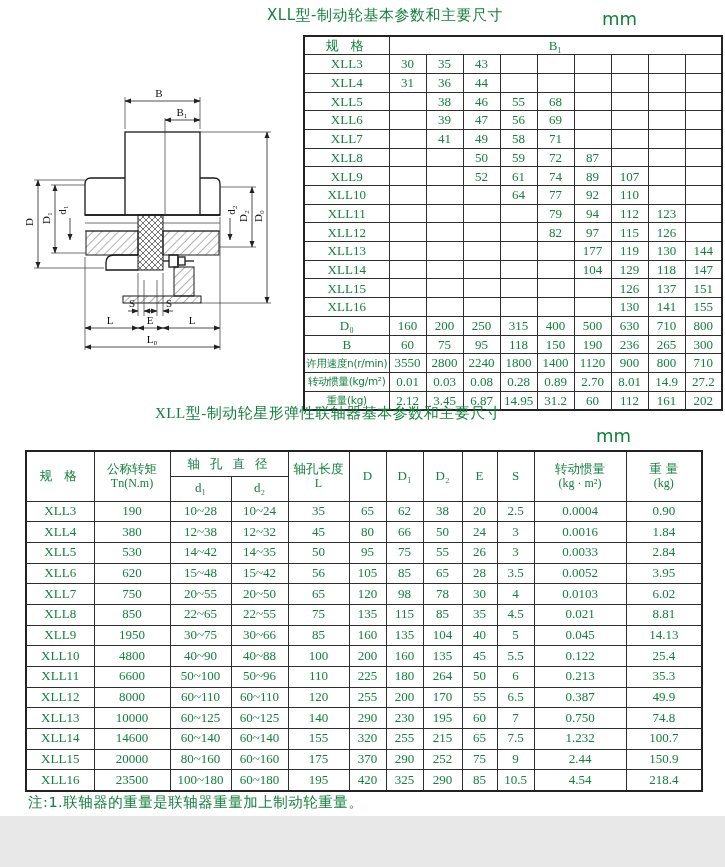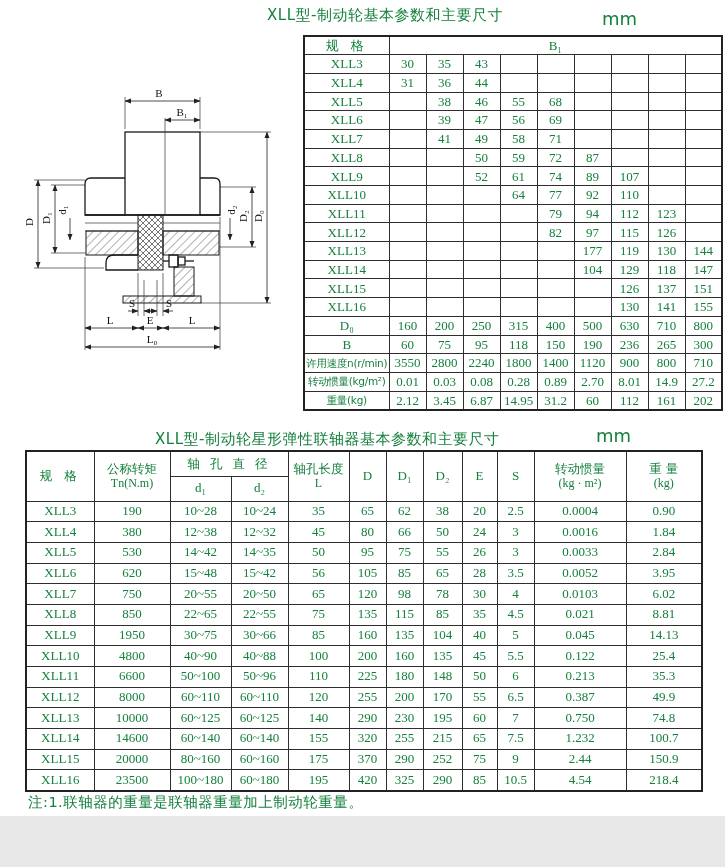--- a/index.html
+++ b/index.html
@@ -382,21 +382,21 @@
           <td>31.2</td>
           <td>60</td>
           <td>112</td>
           <td>161</td>
           <td>202</td>
         </tr>
       </tbody>
   </table>
 
 
-  <div class="abs title cn" style="left:155px;top:430px;">XLL型-制动轮星形弹性联轴器基本参数和主要尺寸</div>
+  <div class="abs title cn" style="left:155px;top:404px;font-family:Liberation Serif, serif;">XLL型-制动轮星形弹性联轴器基本参数和主要尺寸</div>
   <div class="abs unit" style="left:596px;top:425px;">mm</div>
 
   <table class="t2">
     <colgroup>
       <col style="width:68px">
         <col style="width:76px">
         <col style="width:61px">
         <col style="width:57px">
       <col style="width:61px">
         <col style="width:37px">
@@ -552,21 +552,21 @@
           <td>25.4</td>
         </tr>
         <tr>
           <td>XLL11</td>
           <td>6600</td>
           <td>50~100</td>
           <td>50~96</td>
           <td>110</td>
           <td>225</td>
           <td>180</td>
-          <td>148</td>
+          <td>264</td>
           <td>50</td>
           <td>6</td>
           <td>0.213</td>
           <td>35.3</td>
         </tr>
         <tr>
           <td>XLL12</td>
           <td>8000</td>
           <td>60~110</td>
           <td>60~110</td>

